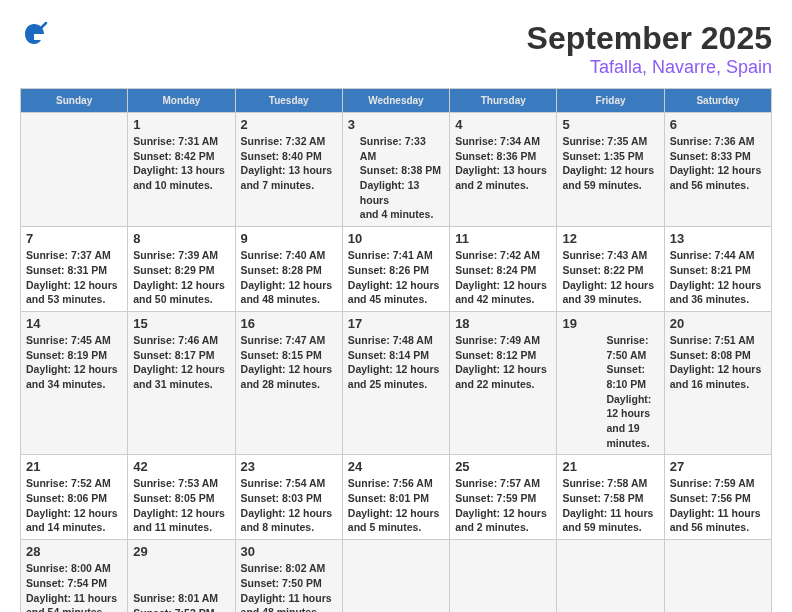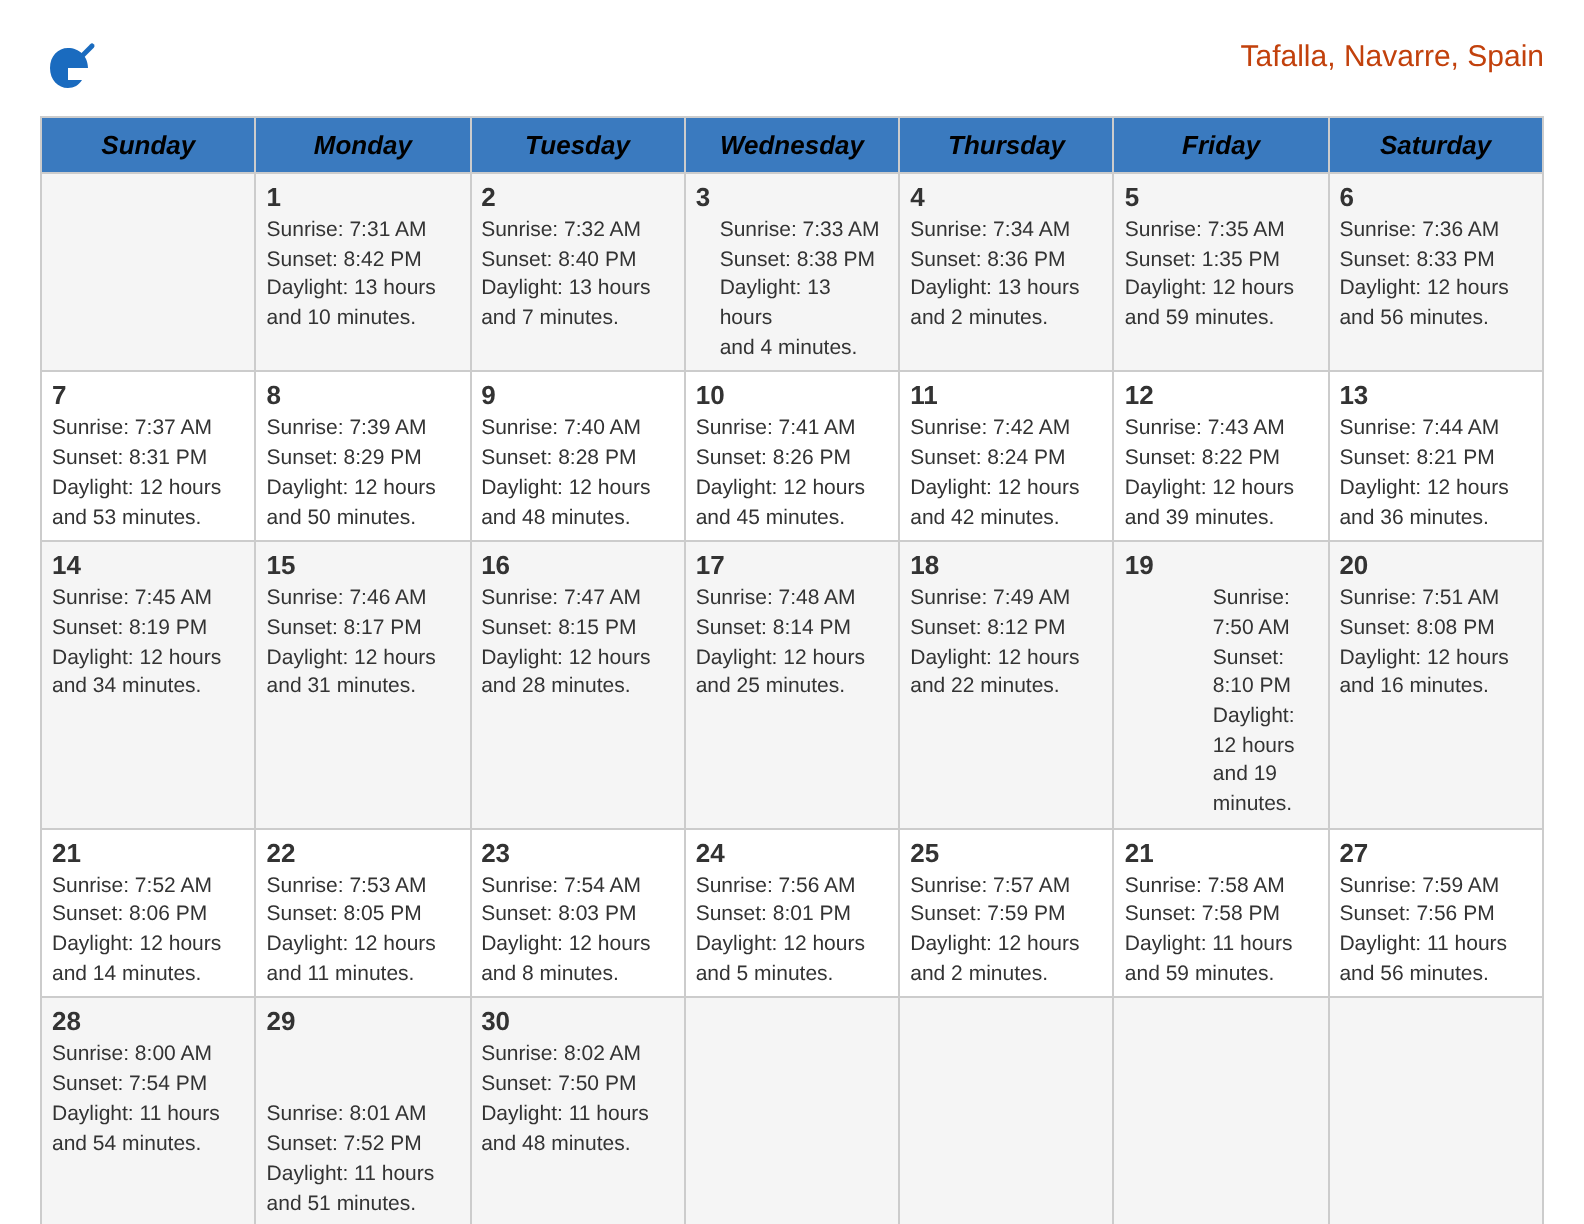--- a/index.html
+++ b/index.html
@@ -42,37 +42,36 @@
     }
     .title-block {
       text-align: right;
     }
     .month-title {
       font-size: 32px;
       font-weight: bold;
       color: #333;
     }
     .location {
-      font-size: 15px;
-      color: #c2410c;
+      font-size: 18px;
+      color: #8b5cf6;
     }
     table {
       width: 100%;
       border-collapse: collapse;
       table-layout: fixed;
     }
     thead tr th {
       background-color: #3a7abf;
-      color: #000000;
-      font-size: 13px;
+      color: #e5e5e5;
+      font-size: 10px;
       font-weight: bold;
       padding: 6px 4px;
       text-align: center;
       border: 1px solid #ccc;
-      font-style: italic;
     }
     tbody tr td {
       border: 1px solid #ccc;
       vertical-align: top;
       padding: 4px 5px;
       height: 80px;
       font-size: 11px;
       color: #333;
     }
     tbody tr:nth-child(odd) td {
@@ -84,36 +83,38 @@
     .day-num {
       font-size: 13px;
       font-weight: bold;
       display: block;
       margin-bottom: 2px;
     }
     .cell-info {
       font-size: 10.5px;
       line-height: 1.4;
       color: #333;
+      font-weight: bold;
     }
     .empty-cell {
       background-color: #f9f9f9;
     }
   </style>
 </head>
 <body>
 
 <div class="header">
   <div class="logo">
     <svg class="logo-icon" viewBox="0 0 28 28">
       <path d="M14 4 C9 4 5 8 5 14 C5 20 9 24 14 24 C17 24 19.5 22.5 21 20 L14 20 L14 14 L24 14 C24 8 19.5 4 14 4 Z" fill="#1a6bbf"></path>
       <path d="M21 8 L26 3" stroke="#1a6bbf" stroke-width="2.5" stroke-linecap="round"></path>
     </svg>
   </div>
   <div class="title-block">
+    <div class="month-title">September 2025</div>
     <div class="location">Tafalla, Navarre, Spain</div>
   </div>
 </div>
 
 <table>
   <thead>
     <tr>
     <th>Sunday</th>
         <th>Monday</th>
         <th>Tuesday</th>
@@ -273,21 +274,21 @@
       </tr>
       <tr>
         <td>
           <span class="day-num">21</span>
           <div class="cell-info" style="white-space: pre-line;">Sunrise: 7:52 AM
 Sunset: 8:06 PM
 Daylight: 12 hours
 and 14 minutes.</div>
         </td>
         <td>
-          <span class="day-num">22</span>
+          <span class="day-num">42</span>
           <div class="cell-info" style="white-space: pre-line;">Sunrise: 7:53 AM
 Sunset: 8:05 PM
 Daylight: 12 hours
 and 11 minutes.</div>
         </td>
         <td>
           <span class="day-num">23</span>
           <div class="cell-info" style="white-space: pre-line;">Sunrise: 7:54 AM
 Sunset: 8:03 PM
 Daylight: 12 hours

